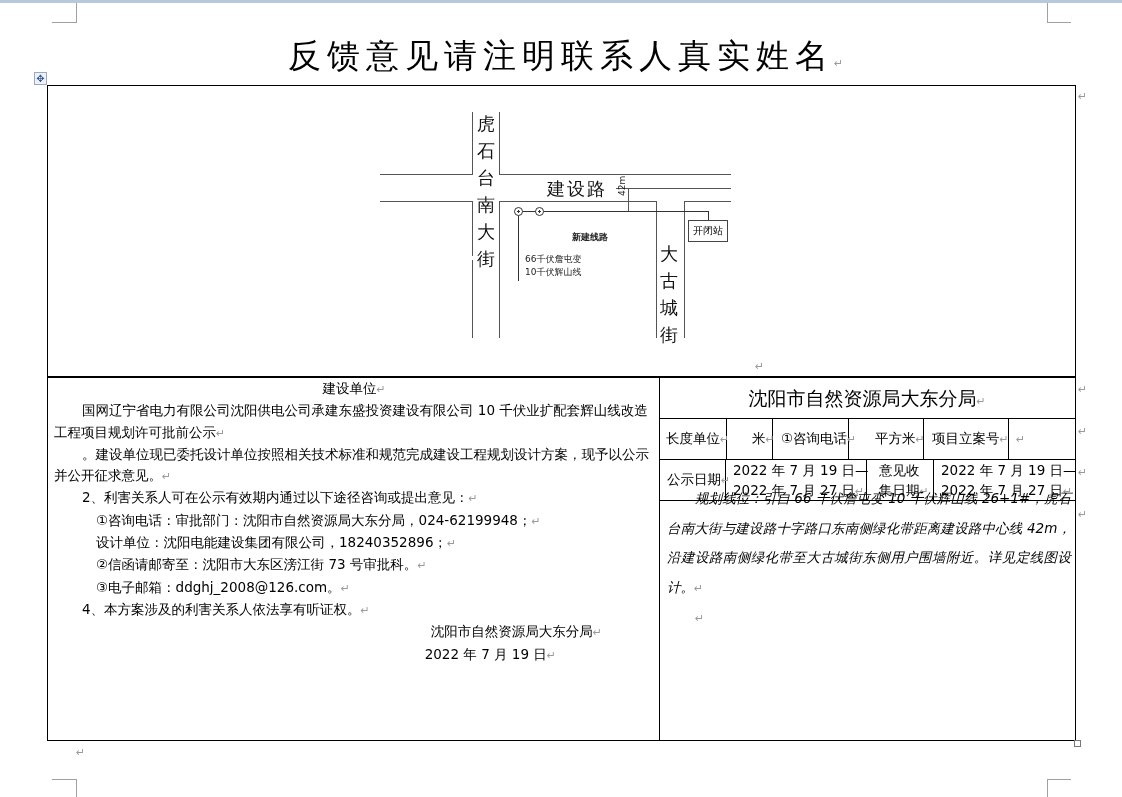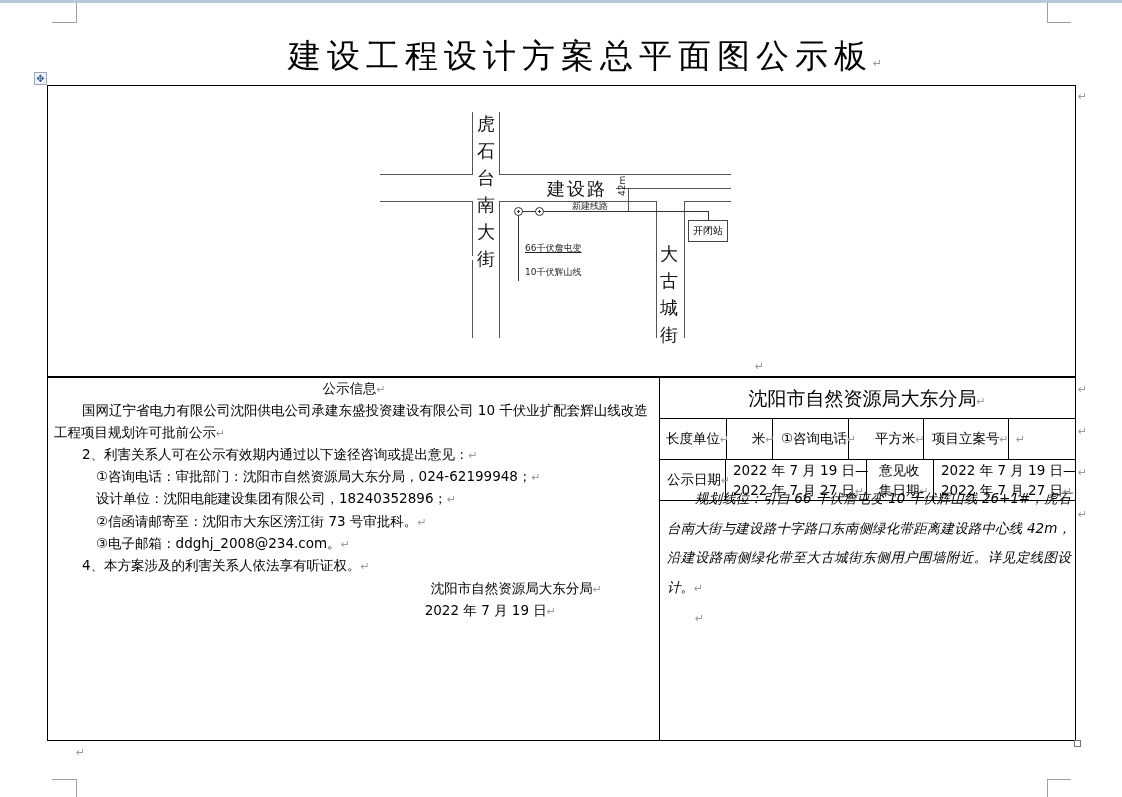--- a/index.html
+++ b/index.html
@@ -45,21 +45,21 @@
 </head>
 <body>
 
 <div class="topbar"></div>
 
 <div class="corner" style="left:52px;top:3px;width:24px;height:19px;border-right-width:1px;border-bottom-width:1px;"></div>
 <div class="corner" style="left:1047px;top:3px;width:23px;height:19px;border-left-width:1px;border-bottom-width:1px;"></div>
 <div class="corner" style="left:52px;top:779px;width:24px;height:18px;border-right-width:1px;border-top-width:1px;"></div>
 <div class="corner" style="left:1047px;top:779px;width:23px;height:18px;border-left-width:1px;border-top-width:1px;"></div>
 
-<div class="title"><span>建设工程设计方案总平面图公示板</span><span class="pm">↵</span></div>
+<div class="title"><span>反馈意见请注明联系人真实姓名</span><span class="pm">↵</span></div>
 
 <div class="move-handle">✥</div>
 
 <div class="frame"></div>
 <div class="hline" style="left:47px;top:376px;width:1029px;height:1.5px;"></div>
 <div class="vline" style="left:659px;top:376px;height:364px;"></div>
 
 <div class="hline" style="left:659px;top:418px;width:416px;"></div>
 <div class="hline" style="left:659px;top:459px;width:416px;"></div>
 <div class="hline" style="left:659px;top:500px;width:416px;"></div>
@@ -112,35 +112,36 @@
     <div>街</div>
   </div>
   <div class="maplbl" style="left:547px;top:175px;letter-spacing:2px;">建设路</div>
   <div class="maplbl" style="left:660px;top:240px;width:20px;">
     <div>大</div>
     <div>古</div>
     <div>城</div>
     <div>街</div>
   </div>
   <div class="small" style="position:absolute;left:616px;top:196px;transform:rotate(-90deg);transform-origin:left top;font-size:9px;">42m</div>
-  <div class="small" style="position:absolute;left:572px;top:200px;">新建线路</div>
-  <div class="small" style="position:absolute;left:525px;top:242px;text-decoration:underline;">66千伏詹屯变</div>
+  <div class="small" style="position:absolute;left:572px;top:231px;font-weight:bold;">新建线路</div>
+  <div class="small" style="position:absolute;left:525px;top:253px;">66千伏詹屯变</div>
   <div class="small" style="position:absolute;left:525px;top:266px;">10千伏辉山线</div>
   <div class="station">开闭站</div>
 </div>
 <span class="pm" style="position:absolute;left:755px;top:360px;">↵</span>
 
 <div class="left">
-  <p class="center"><span>公示信息</span><span class="pm">↵</span></p>
+  <p class="center"><span>建设单位</span><span class="pm">↵</span></p>
   <p class="ind2"><span>国网辽宁省电力有限公司沈阳供电公司承建东盛投资建设有限公司 10 千伏业扩配套辉山线改造工程项目规划许可批前公示</span><span class="pm">↵</span></p>
+  <p class="ind2"><span>。建设单位现已委托设计单位按照相关技术标准和规范完成建设工程规划设计方案，现予以公示并公开征求意见。</span><span class="pm">↵</span></p>
   <p class="ind2"><span>2、利害关系人可在公示有效期内通过以下途径咨询或提出意见：</span><span class="pm">↵</span></p>
   <p class="ind3"><span>①咨询电话：审批部门：沈阳市自然资源局大东分局，024-62199948；</span><span class="pm">↵</span></p>
   <p class="ind3"><span>设计单位：沈阳电能建设集团有限公司，18240352896；</span><span class="pm">↵</span></p>
   <p class="ind3"><span>②信函请邮寄至：沈阳市大东区滂江街 73 号审批科。</span><span class="pm">↵</span></p>
-  <p class="ind3"><span>③电子邮箱：ddghj_2008@234.com。</span><span class="pm">↵</span></p>
+  <p class="ind3"><span>③电子邮箱：ddghj_2008@126.com。</span><span class="pm">↵</span></p>
   <p class="ind2"><span>4、本方案涉及的利害关系人依法享有听证权。</span><span class="pm">↵</span></p>
   <p class="sig"><span>沈阳市自然资源局大东分局</span><span class="pm">↵</span></p>
   <p class="sigdate"><span>2022 年 7 月 19 日</span><span class="pm">↵</span></p>
 </div>
 
 <div class="agency"><span>沈阳市自然资源局大东分局</span><span class="pm">↵</span></div>
 
 <div class="rcell" style="left:666px;top:430px;"><span>长度单位</span><span class="pm">↵</span></div>
 <div class="rcell" style="left:752px;top:430px;"><span>米</span><span class="pm">↵</span></div>
 <div class="rcell" style="left:781px;top:430px;"><span>①咨询电话</span><span class="pm">↵</span></div>

